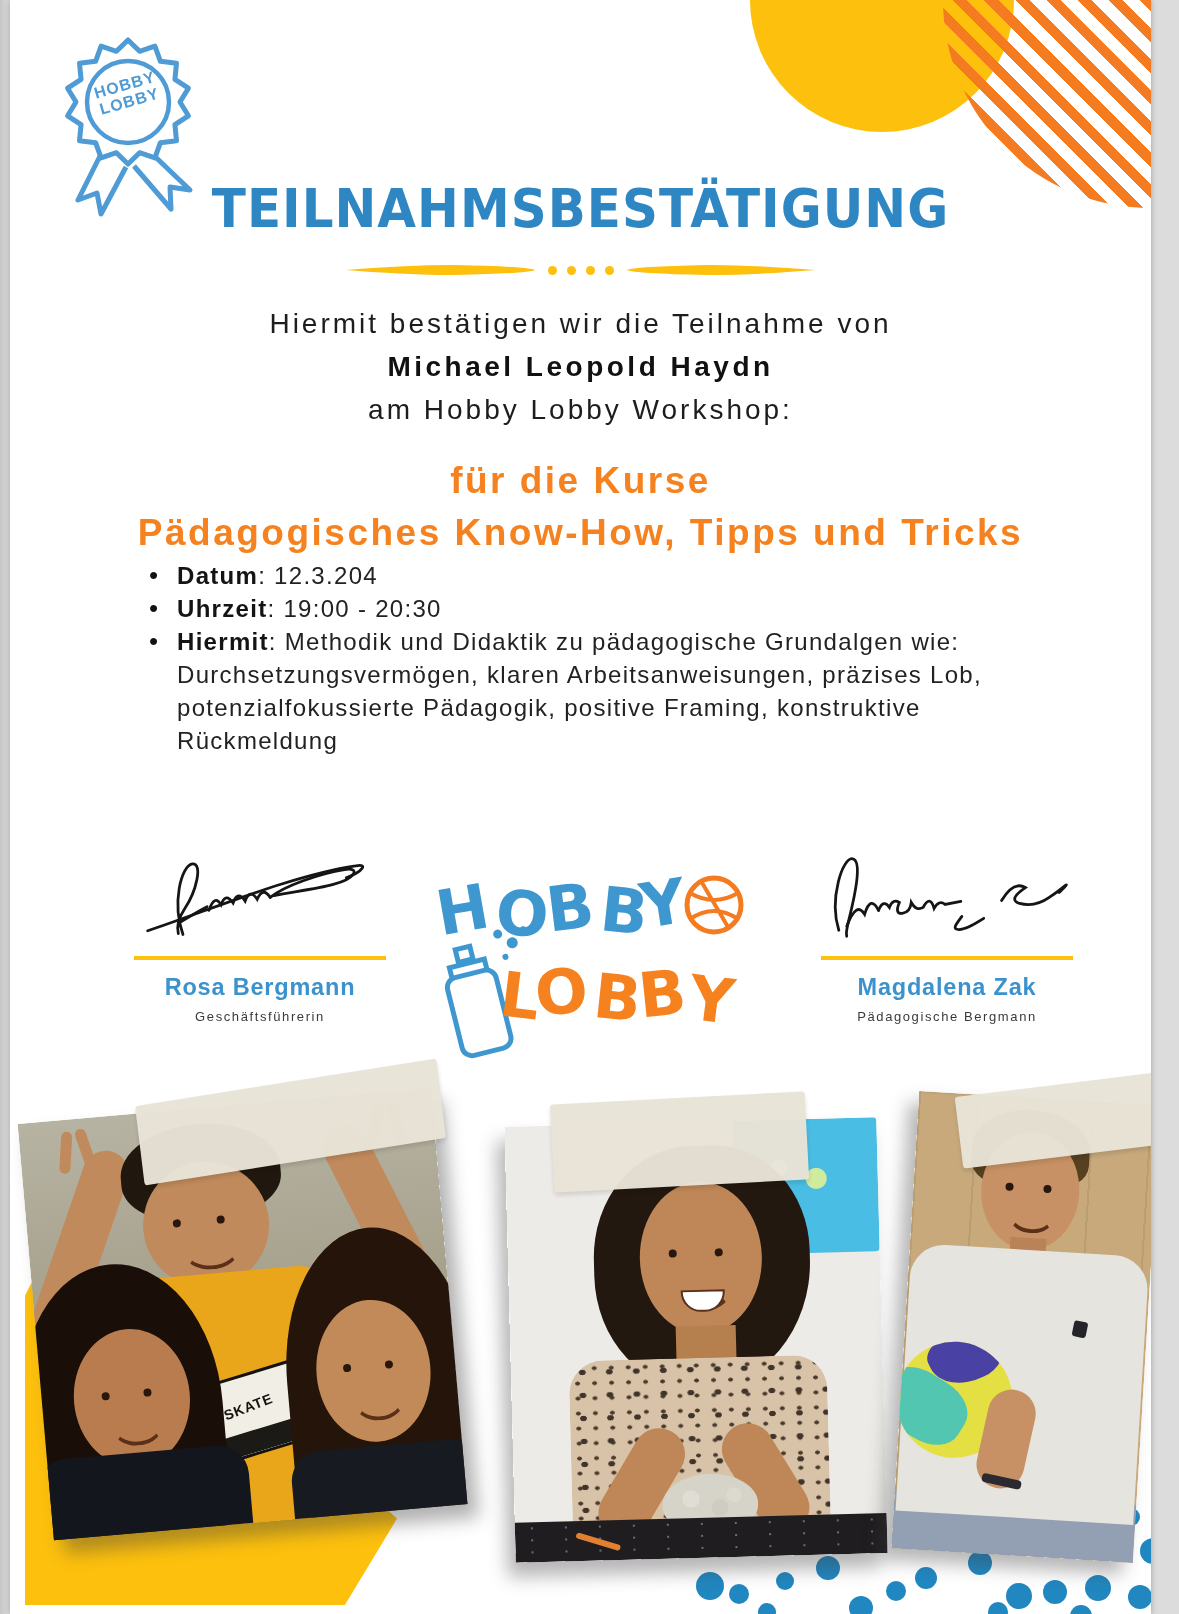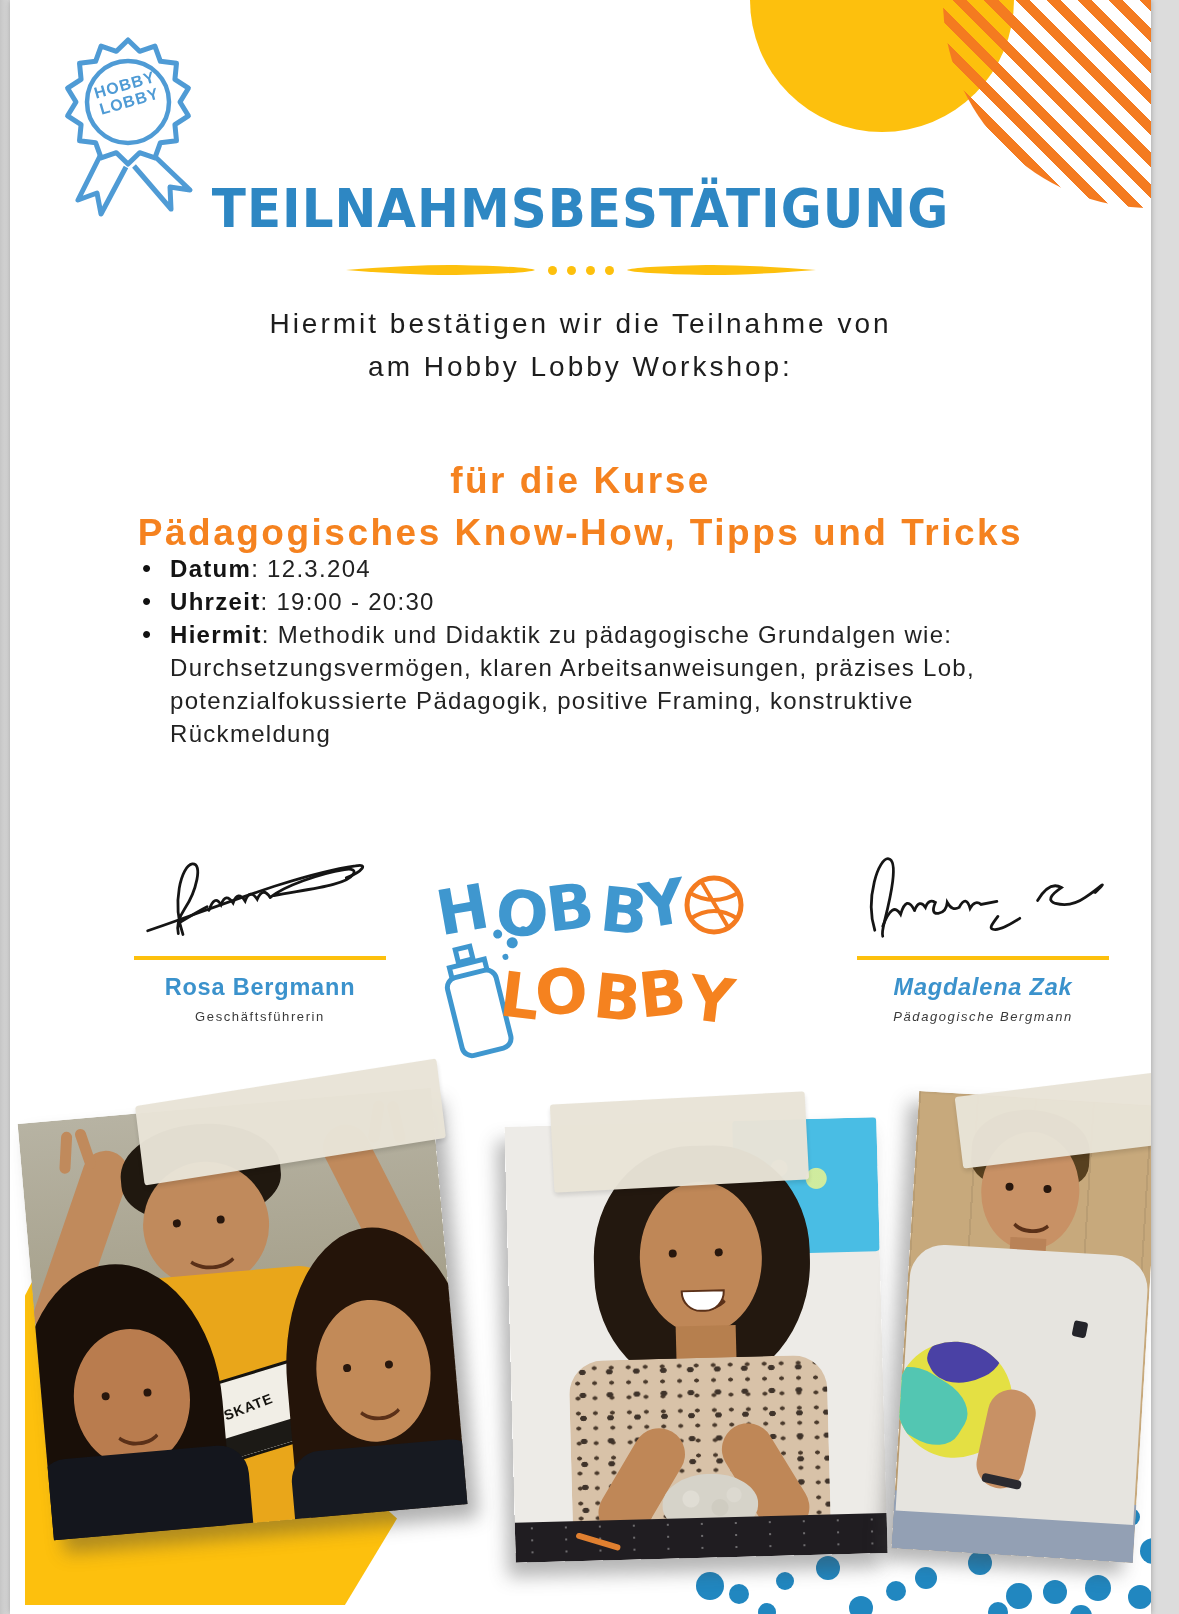--- a/index.html
+++ b/index.html
@@ -48,32 +48,32 @@
     font-size:28px;line-height:43px;letter-spacing:3px;color:#1d1d1d;
   }
   .intro .bold{font-weight:700;letter-spacing:3.5px;color:#111;}
   
   .workshop{
     position:absolute;left:0;top:455px;width:100%;text-align:center;
     font-weight:700;font-size:37px;line-height:52px;letter-spacing:2.5px;color:#f5821f;
   }
   
   .details{
-    position:absolute;left:128px;top:552px;width:930px;margin:0;padding:0;
+    position:absolute;left:128px;top:552px;width:930px;margin:7px;padding:0;
     list-style:none;font-size:24px;line-height:33px;letter-spacing:1.3px;color:#222;
   }
   .details li{position:relative;padding-left:32px;}
   .details li::before{
     content:"•";position:absolute;left:4px;top:0;color:#111;font-size:26px;
   }
   .details .lbl{font-weight:700;color:#141414;}
   
   .sig-col{position:absolute;top:838px;text-align:center;z-index:5;}
   .sig-col.left{left:105px;width:290px;}
-  .sig-col.right{left:828px;width:290px;font-style:italic;}
+  .sig-col.right{left:792px;width:290px;}
   .sig-image{width:268px;height:116px;display:block;margin:0 auto;}
   .sig-line{width:252px;height:4px;background:#fdc00d;margin:2px auto 0;}
   .sig-name{margin-top:14px;font-size:23.5px;font-weight:700;color:#3b92cc;letter-spacing:.8px;}
   .sig-role{margin-top:8px;font-size:13px;color:#3a3a3a;letter-spacing:1.6px;}
   .logo{position:absolute;left:408px;top:845px;width:335px;height:225px;z-index:5;}
   
   .photo{position:absolute;z-index:3;box-shadow:10px 14px 18px rgba(60,60,60,.40);}
   .ph-inner{position:absolute;inset:0;overflow:hidden;}
   .photo-left{left:25px;top:1105px;width:415px;height:418px;transform:rotate(-5deg);}
   .photo-mid{left:500px;top:1122px;width:372px;height:436px;transform:rotate(-1.5deg);
@@ -213,20 +213,21 @@
         <i></i>
         <i></i>
     </div>
     <svg width="190" height="14" viewBox="0 0 190 14" style="transform:scaleX(-1)">
       <path d="M0,7 Q70,1.5 110,2 Q182,3.5 110,12 Q70,12.5 0,7 Z M0,7 Q70,1.5 110,2 Q182,3.5 189,7 Q182,10.5 110,12 Q70,12.5 0,7 Z" fill="#fdc00d"></path>
     </svg>
   </div>
 
   <div class="intro">
     <div>Hiermit bestätigen wir die Teilnahme von</div>
+    <div class="bold">Michael Leopold Haydn</div>
     <div>am Hobby Lobby Workshop:</div>
   </div>
 
   <div class="workshop">
     <div>für die Kurse</div>
     <div>Pädagogisches Know-How, Tipps und Tricks</div>
   </div>
 
   <ul class="details">
     <li><span class="lbl">Datum</span><span>: 12.3.204</span></li>

